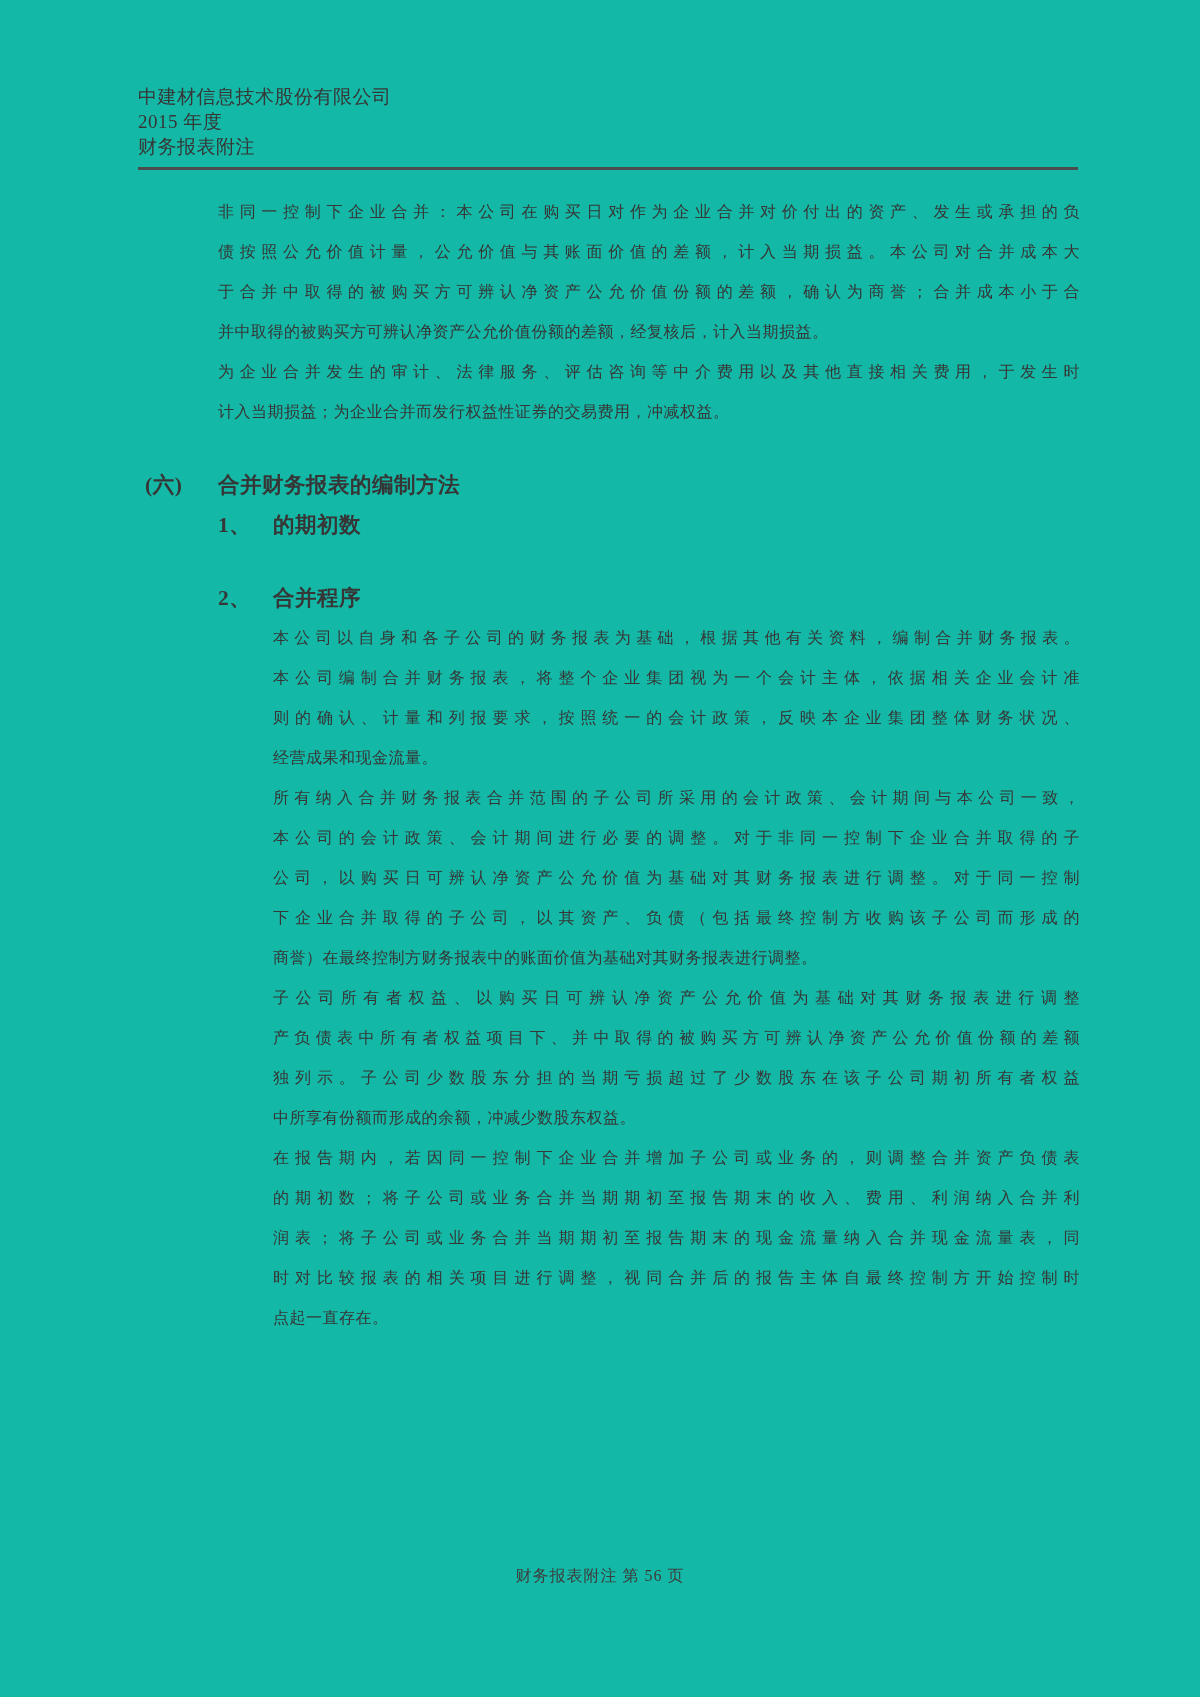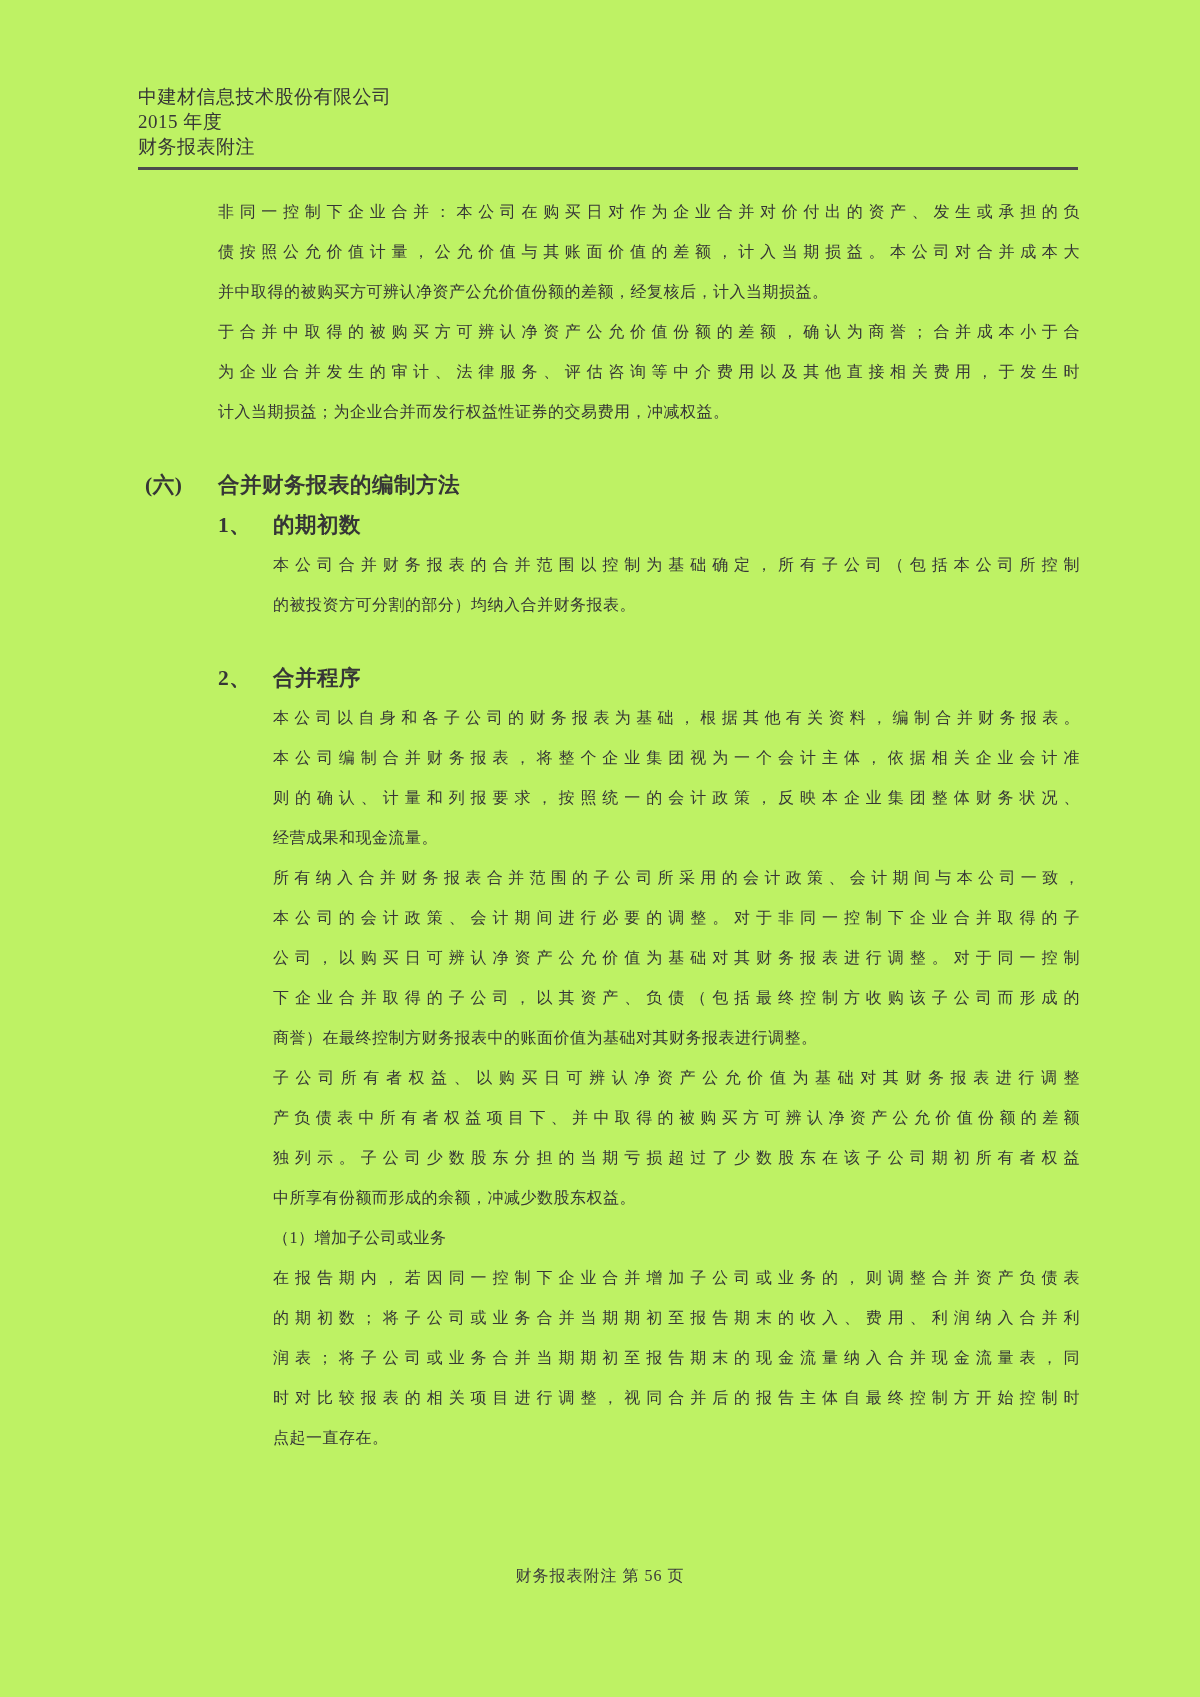--- a/index.html
+++ b/index.html
@@ -1,20 +1,20 @@
 <!DOCTYPE html>
 <html><head>
 <meta charset="utf-8">
 <style>
   html, body { margin: 0; padding: 0; background: #f5f5f3; }
   .page {
     position: relative;
     width: 1200px;
     height: 1697px;
-    background: #bef264;
+    background: #14b8a6;
     color: #363636;
     font-family: "Liberation Serif", "DejaVu Serif", serif;
     overflow: hidden;
   }
   header { padding-top: 84px; margin-left: 138px; }
   .hline { font-size: 19px; line-height: 25px; letter-spacing: 0.5px; }
   .rule { width: 940px; height: 3px; background: #4c4c4c; margin-top: 8px; }
   main { margin-top: 22px; }
   .para { }
   .para.indent1 { margin-left: 218px; width: 862px; }
@@ -61,38 +61,34 @@
     <div class="hline">中建材信息技术股份有限公司</div>
     <div class="hline">2015 年度</div>
     <div class="hline">财务报表附注</div>
     <div class="rule"></div>
   </header>
 
   <main id="content">
       <div class="para indent1">
         <div class="line fill">非同一控制下企业合并：本公司在购买日对作为企业合并对价付出的资产、发生或承担的负</div>
         <div class="line fill">债按照公允价值计量，公允价值与其账面价值的差额，计入当期损益。本公司对合并成本大</div>
+        <div class="line fill">于合并中取得的被购买方可辨认净资产公允价值份额的差额，确认为商誉；合并成本小于合</div>
         <div class="line">并中取得的被购买方可辨认净资产公允价值份额的差额，经复核后，计入当期损益。</div>
-        <div class="line fill">于合并中取得的被购买方可辨认净资产公允价值份额的差额，确认为商誉；合并成本小于合</div>
       </div>
       <div class="para indent1">
         <div class="line fill">为企业合并发生的审计、法律服务、评估咨询等中介费用以及其他直接相关费用，于发生时</div>
         <div class="line">计入当期损益；为企业合并而发行权益性证券的交易费用，冲减权益。</div>
       </div>
       <div class="heading level1 gap">
         <span class="hnum">(六)</span>
         <span class="htitle">合并财务报表的编制方法</span>
       </div>
       <div class="heading level2">
         <span class="hnum">1、</span>
         <span class="htitle">的期初数</span>
-      </div>
-      <div class="para indent2">
-        <div class="line fill">本公司合并财务报表的合并范围以控制为基础确定，所有子公司（包括本公司所控制</div>
-        <div class="line">的被投资方可分割的部分）均纳入合并财务报表。</div>
       </div>
       <div class="heading level2 gap">
         <span class="hnum">2、</span>
         <span class="htitle">合并程序</span>
       </div>
       <div class="para indent2">
         <div class="line fill">本公司以自身和各子公司的财务报表为基础，根据其他有关资料，编制合并财务报表。</div>
         <div class="line fill">本公司编制合并财务报表，将整个企业集团视为一个会计主体，依据相关企业会计准</div>
         <div class="line fill">则的确认、计量和列报要求，按照统一的会计政策，反映本企业集团整体财务状况、</div>
         <div class="line">经营成果和现金流量。</div>
@@ -104,23 +100,20 @@
         <div class="line fill">下企业合并取得的子公司，以其资产、负债（包括最终控制方收购该子公司而形成的</div>
         <div class="line">商誉）在最终控制方财务报表中的账面价值为基础对其财务报表进行调整。</div>
       </div>
       <div class="para indent2">
         <div class="line fill">子公司所有者权益、以购买日可辨认净资产公允价值为基础对其财务报表进行调整</div>
         <div class="line fill">产负债表中所有者权益项目下、并中取得的被购买方可辨认净资产公允价值份额的差额</div>
         <div class="line fill">独列示。子公司少数股东分担的当期亏损超过了少数股东在该子公司期初所有者权益</div>
         <div class="line">中所享有份额而形成的余额，冲减少数股东权益。</div>
       </div>
       <div class="para indent2">
-        <div class="line">（1）增加子公司或业务</div>
-      </div>
-      <div class="para indent2">
         <div class="line fill">在报告期内，若因同一控制下企业合并增加子公司或业务的，则调整合并资产负债表</div>
         <div class="line fill">的期初数；将子公司或业务合并当期期初至报告期末的收入、费用、利润纳入合并利</div>
         <div class="line fill">润表；将子公司或业务合并当期期初至报告期末的现金流量纳入合并现金流量表，同</div>
         <div class="line fill">时对比较报表的相关项目进行调整，视同合并后的报告主体自最终控制方开始控制时</div>
         <div class="line">点起一直存在。</div>
       </div>
     </main>
 
   <footer>
     <span>财务报表附注 第 56 页</span>

